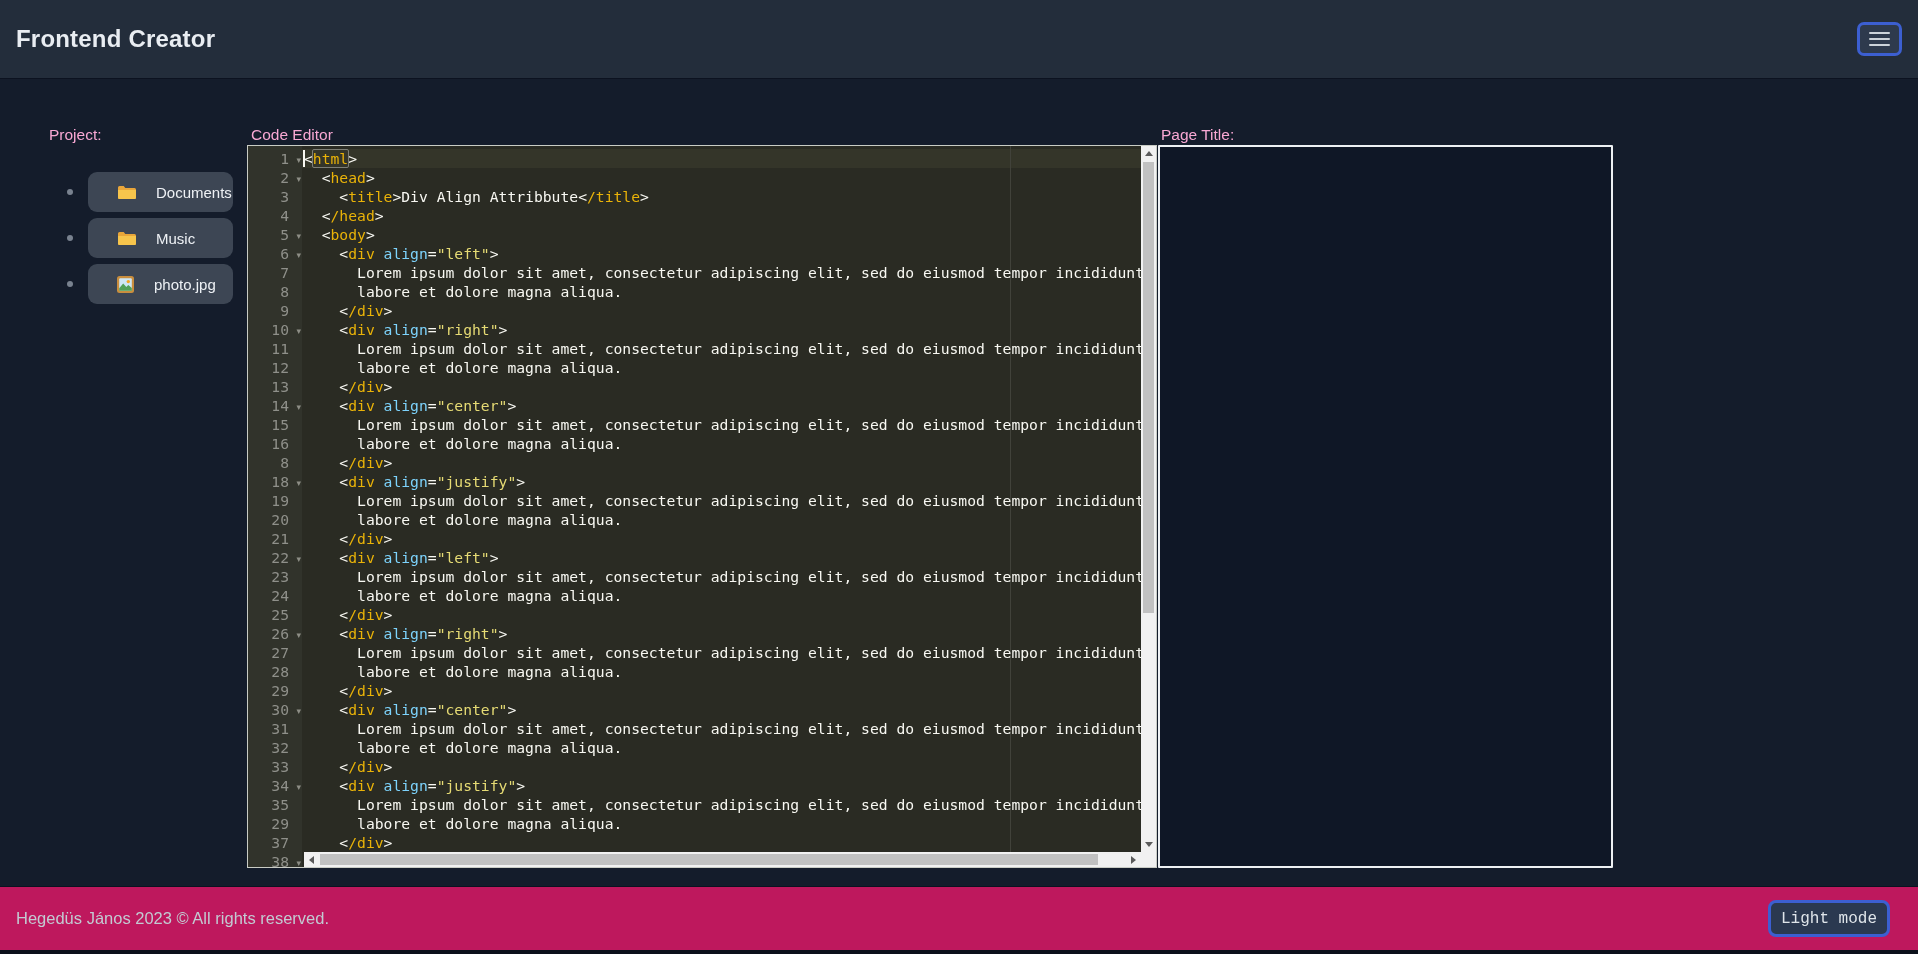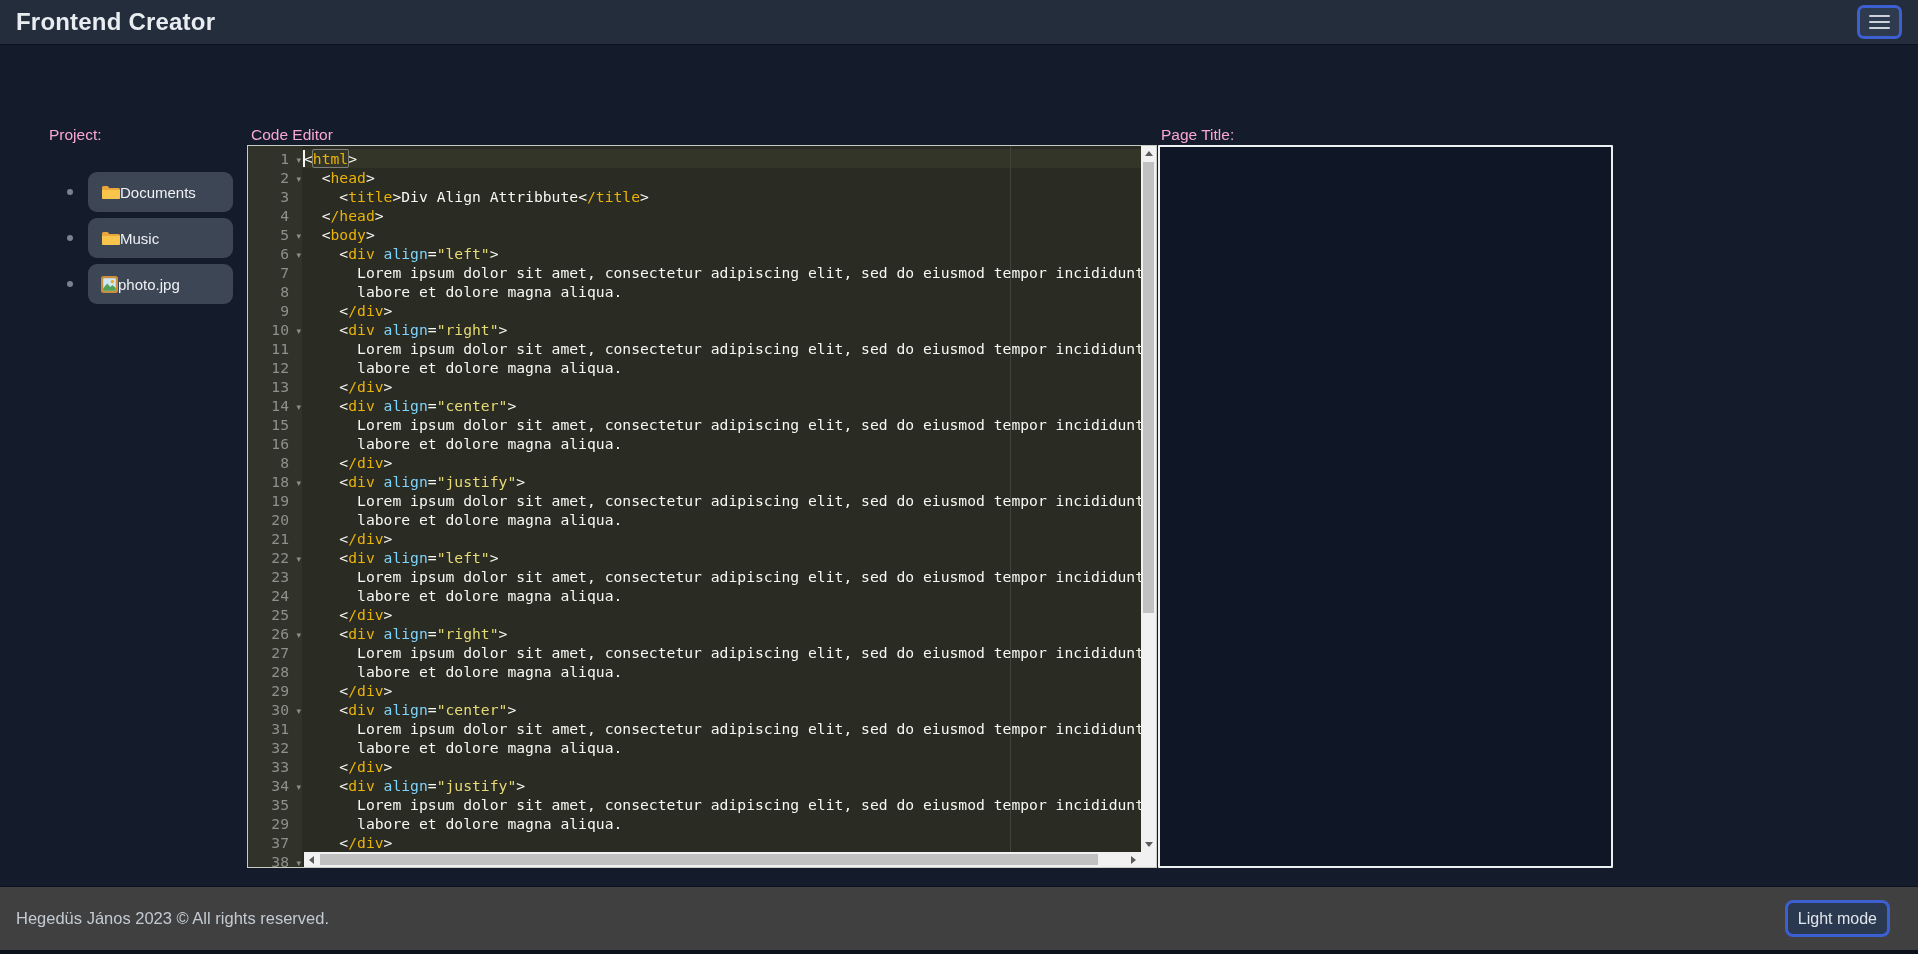--- a/index.html
+++ b/index.html
@@ -3,38 +3,38 @@
 <meta charset="utf-8">
 <style>
   *{box-sizing:border-box;margin:0;padding:0}
   html,body{width:1918px;height:954px}
   body{
     position:relative;overflow:hidden;
     background:#141c2b;
     font-family:"Liberation Sans",sans-serif;
   }
   
-  .header{position:absolute;left:0;top:0;right:0;height:44px;background:#232d3b;
+  .header{position:absolute;left:0;top:0;right:0;height:78px;background:#232d3b;
     display:flex;align-items:center;justify-content:space-between;padding:0 16px;
     box-shadow:0 1px 0 #0c1220}
   .brand{font-size:24px;font-weight:bold;color:#e9edf2;letter-spacing:.2px}
   .nav-toggle{width:45px;height:34px;background:#2e3a4d;border:3px solid #3c5fd1;border-radius:7px;
     display:flex;flex-direction:column;justify-content:center;align-items:center;gap:4px;cursor:pointer}
   .nav-toggle .bar{width:21px;height:2px;background:#ccd3da;border-radius:1px}
   
   .section-label{position:absolute;font-size:15.5px;color:#f9a8d4}
   #label-project{left:49px;top:126px}
   #label-editor{left:251px;top:126px}
   #label-pagetitle{left:1161px;top:126px}
   
   .project-list{position:absolute;left:67px;top:172px;display:flex;flex-direction:column;gap:6px}
   .project-row{display:flex;align-items:center;height:40px}
   .bullet{width:6px;height:6px;border-radius:50%;background:#79828f;margin-right:15px;flex:0 0 auto}
   .file-btn{height:40px;width:145px;background:#3d4654;border:none;border-radius:9px;color:#eef1f5;
-    font-size:15px;font-family:inherit;display:flex;align-items:center;gap:0;padding:0 10px 0 13px;cursor:pointer}
+    font-size:15px;font-family:inherit;display:flex;align-items:center;gap:20px;padding:0 10px 0 29px;cursor:pointer}
   .file-btn svg{flex:0 0 auto;display:block}
   
   .editor{position:absolute;left:247px;top:145px;width:910px;height:723px;background:#2a2b23;
     border:1px solid #c9ccc5;font-family:"DejaVu Sans Mono","Liberation Mono",monospace;
     font-size:14.7px;line-height:19px}
   .editor-inner{position:absolute;inset:0;overflow:hidden}
   .gutter{position:absolute;left:0;top:0;bottom:0;width:54px;background:#31332b;padding-top:3px;
     color:#8f908a;z-index:2}
   .gl{height:19px;text-align:right;padding-right:13px;position:relative}
   .gl .fold{position:absolute;right:1px;top:2px;font-size:9px;color:#8d8e86;cursor:pointer;font-family:"DejaVu Sans",sans-serif}
@@ -58,26 +58,26 @@
   .sb-btn{position:absolute;width:15px;height:15px;display:flex;align-items:center;justify-content:center;cursor:pointer}
   .v-up{top:0;left:0}.v-down{bottom:0;left:0}.h-left{left:0;top:0}.h-right{right:0;top:0}
   .tri-up{width:0;height:0;border-left:4px solid transparent;border-right:4px solid transparent;border-bottom:5px solid #5a5a5a}
   .tri-down{width:0;height:0;border-left:4px solid transparent;border-right:4px solid transparent;border-top:5px solid #5a5a5a}
   .tri-left{width:0;height:0;border-top:4px solid transparent;border-bottom:4px solid transparent;border-right:5px solid #5a5a5a}
   .tri-right{width:0;height:0;border-top:4px solid transparent;border-bottom:4px solid transparent;border-left:5px solid #5a5a5a}
   
   .page-title-box{position:absolute;left:1158px;top:145px;width:455px;height:723px;background:#0f1726;
     border:2px solid #edf0f3;border-radius:1px;color:#e9edf2;font-size:15px;padding:6px}
   
-  .footer{position:absolute;left:0;right:0;bottom:0;height:67px;background:#404040;
+  .footer{position:absolute;left:0;right:0;bottom:0;height:67px;background:#be185d;
     display:flex;align-items:center;justify-content:space-between;padding:0 28px 0 16px;
     border-bottom:4px solid #0b101a;box-shadow:0 -1px 0 #0c1220}
   .footer-text{color:#c3cad2;font-size:16.5px}
   .light-btn{height:37px;padding:0 10px;background:#2b3950;border:3px solid #3c5fd1;border-radius:8px;
-    color:#dfe5ea;font-size:16px;font-family:Liberation Sans, sans-serif;cursor:pointer}
+    color:#dfe5ea;font-size:16px;font-family:Liberation Mono, monospace;cursor:pointer}
 </style>
 </head>
 <body>
 
 <div class="header">
   <div class="brand">Frontend Creator</div>
   <button class="nav-toggle">
     <span style="display:flex;flex-direction:column;gap:4px">
       <span class="bar"></span>
         <span class="bar"></span>

